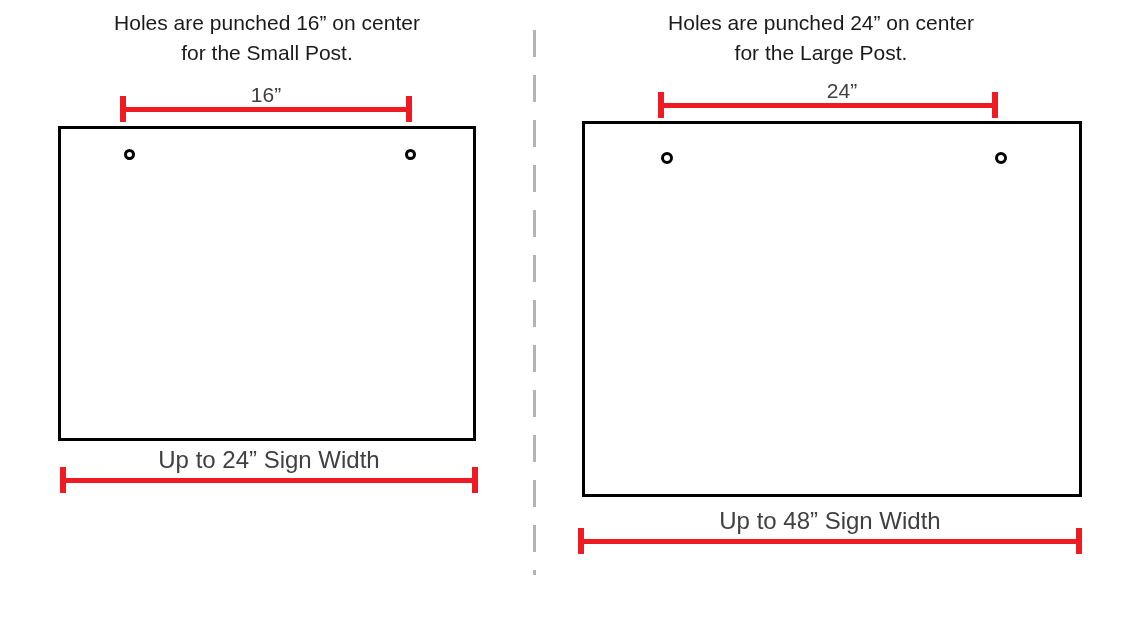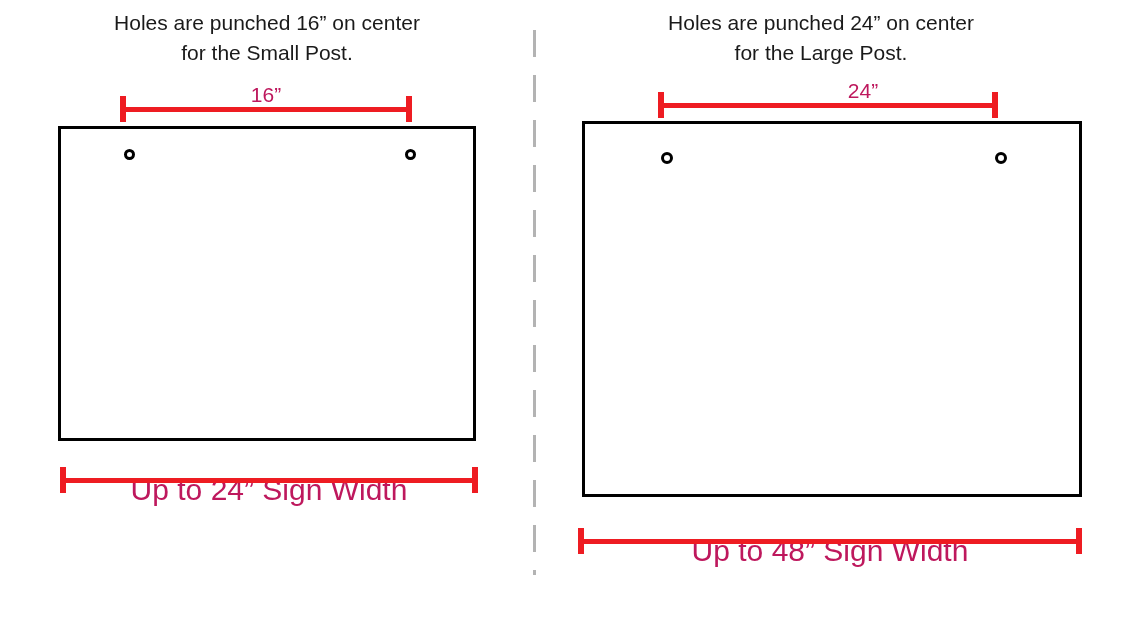--- a/index.html
+++ b/index.html
@@ -68,28 +68,27 @@
     bottom: 0;
     width: 6px;
     background: #ee1c22;
   }
   .dim .cap.left  { left: 0; }
   .dim .cap.right { right: 0; }
 
   .dim-label {
     position: absolute;
     text-align: center;
-    color: #be185d;
+    color: #404040;
     font-size: 21px;
     line-height: 26px;
     white-space: nowrap;
   }
   .dim-label.big {
-    font-size: 30px;
-    margin-top: 30px;
+    font-size: 24px;
   }
 
   
   .divider {
     position: absolute;
     width: 3px;
     background-image: linear-gradient(
       to bottom,
       #b3b3b3 0px, #b3b3b3 27px,
       rgba(255,255,255,0) 27px, rgba(255,255,255,0) 45px
@@ -130,21 +129,21 @@
     </div>
   </div>
 
   <div class="divider" style="left:533px; top:30px; height:545px;"></div>
 
   <div>
 
     <div class="caption" style="left:616px; top:8px; width:410px;">Holes are punched 24” on center
 for the Large Post.</div>
 
-    <div class="dim-label" style="left:693px; top:78px; width:340px;">24”</div>
+    <div class="dim-label" style="left:672px; top:78px; width:340px;">24”</div>
 
     <div class="dim" style="left:658px; top:92px; width:340px;">
       <div class="cap left"></div>
       <div class="bar"></div>
       <div class="cap right"></div>
     </div>
 
     <div class="sign-plate" style="left:582px; top:121px; width:500px; height:376px;">
       <div class="hole" style="left:76px; top:28px; width:12px; height:12px;"></div>
       <div class="hole" style="left:410px; top:28px; width:12px; height:12px;"></div>

